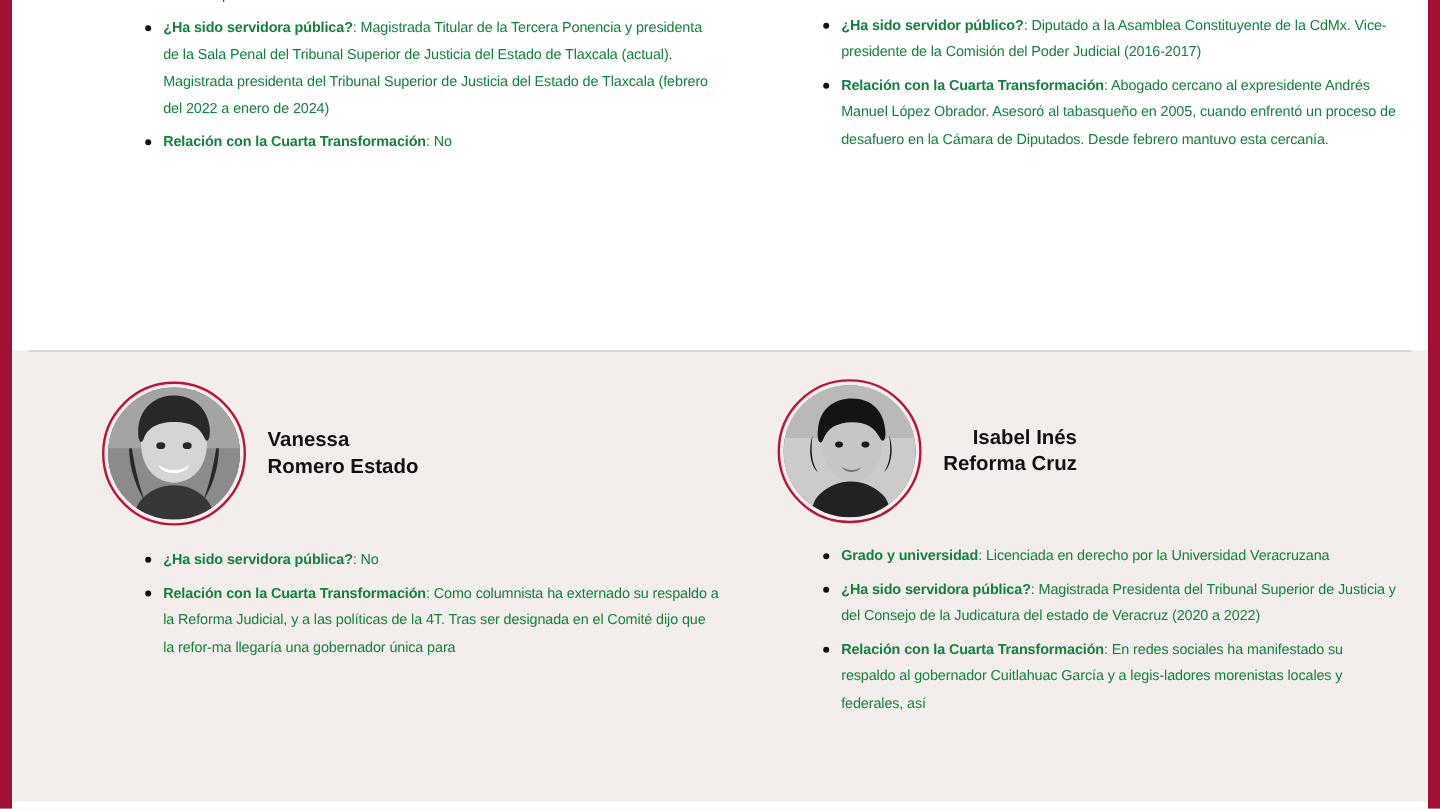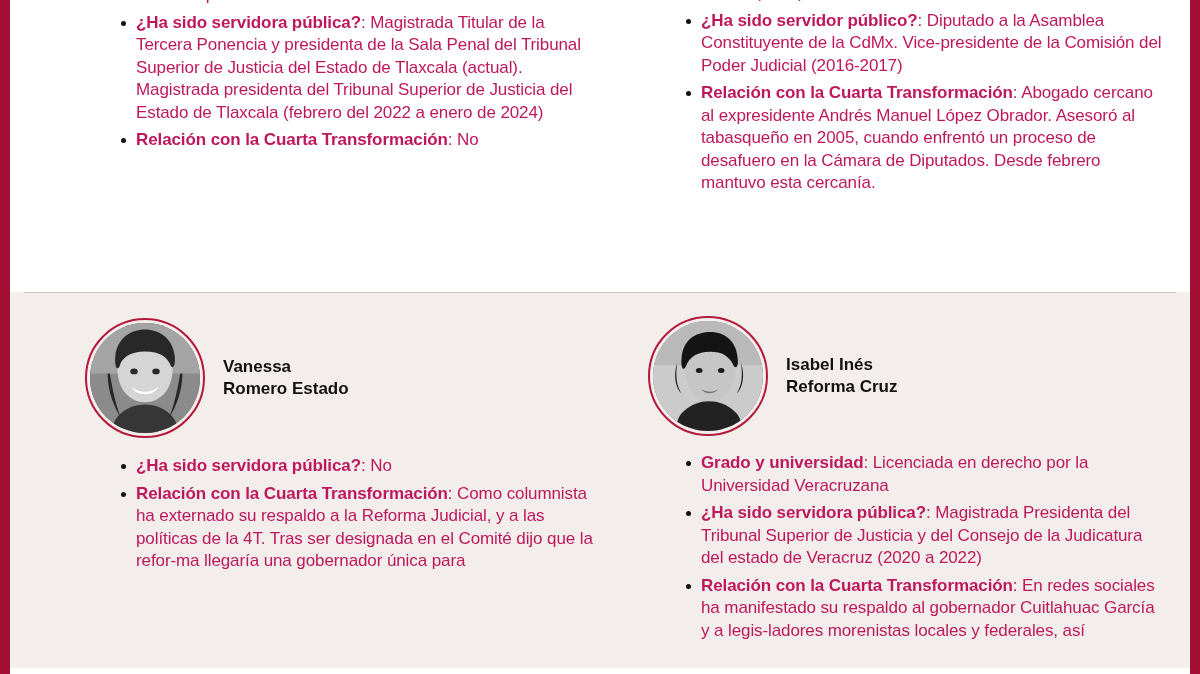--- a/index.html
+++ b/index.html
@@ -51,23 +51,23 @@
 
   ul.facts {
     list-style: none;
     margin: 0;
     padding: 0;
   }
   ul.facts li {
     position: relative;
     padding-left: 16px;
     margin: 0 0 5px 0;
-    font-size: 17px;
+    font-size: 12px;
     line-height: 22.5px;
-    color: #be185d;
+    color: #15803d;
     letter-spacing: -0.1px;
   }
   ul.facts li::before {
     content: "";
     position: absolute;
     left: 1px;
     top: 9px;
     width: 5px;
     height: 5px;
     border-radius: 50%;
@@ -106,21 +106,21 @@
   .avatar svg { display: block; width: 100%; height: 100%; }
   .pname {
     margin-left: 18px;
     font-size: 17px;
     font-weight: bold;
     line-height: 22px;
     color: #111111;
   }
 
   #person-left  { left: 75px;  top: 318px; justify-content: flex-end; }
-  #person-right { left: 638px; top: 316px; }
+  #person-right { left: 638px; top: 316px; text-align: right; }
 
   #facts-left  { top: 455px; }
   #facts-right { top: 452px; }
 
   .clip-bottom {
     position: absolute;
     left: 0; right: 0; bottom: 0;
     height: 6px;
     background: #ffffff;
   }

